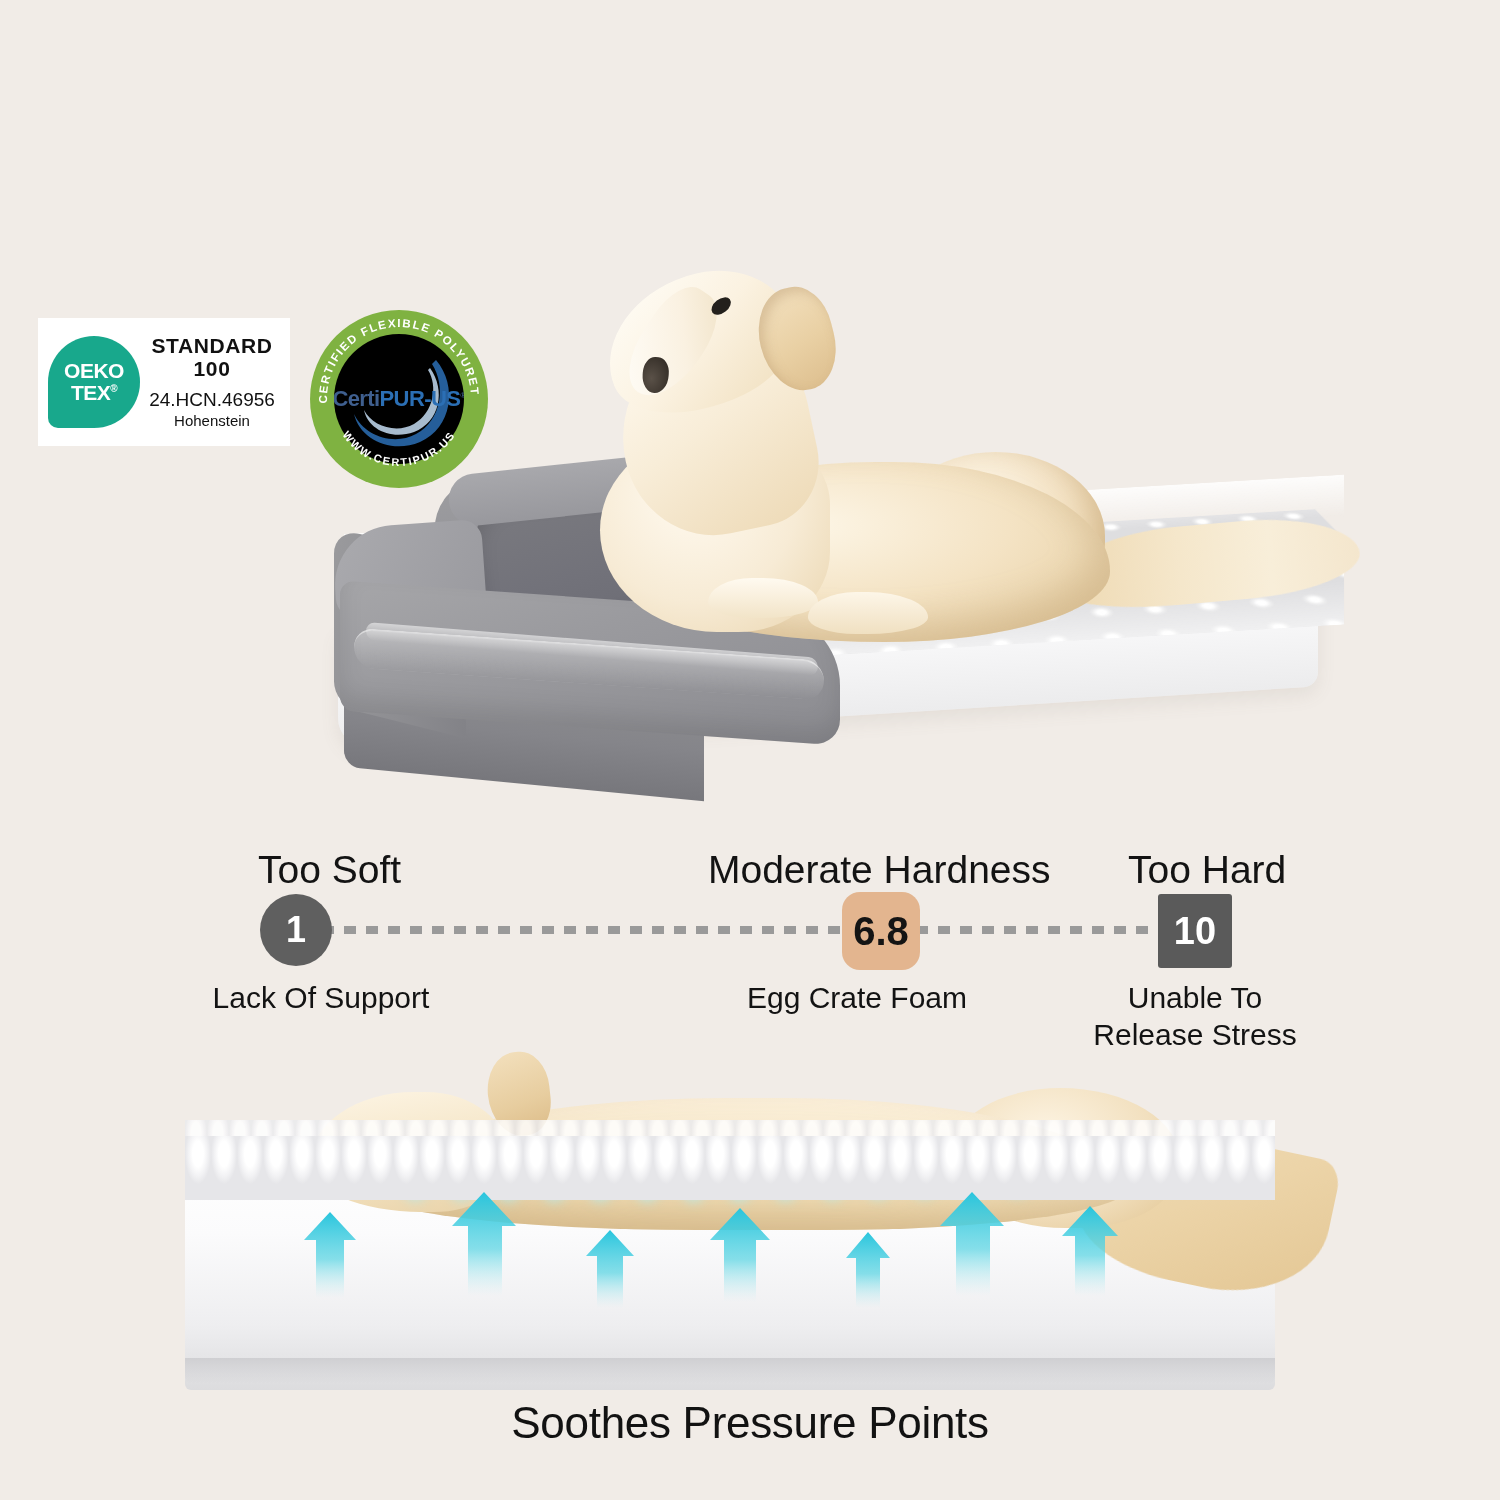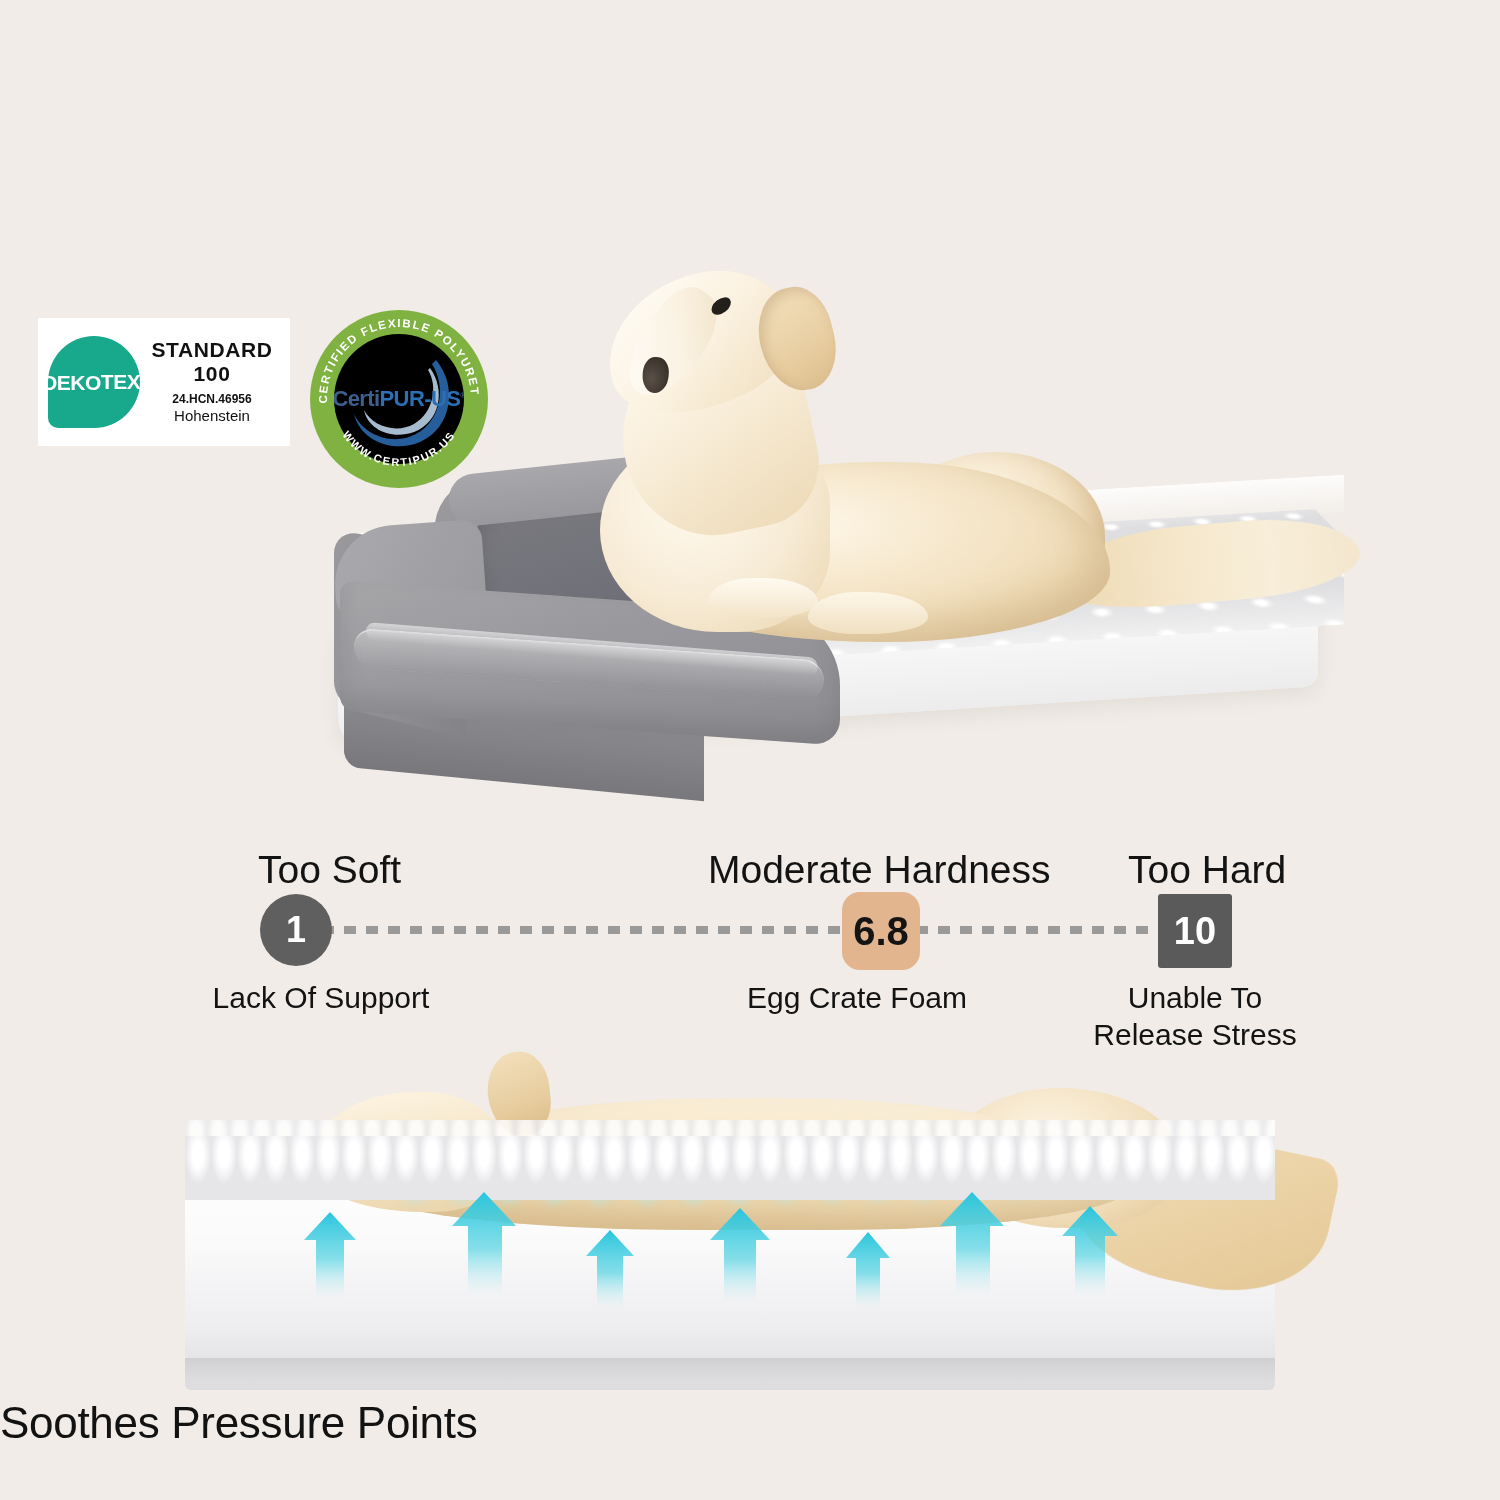--- a/index.html
+++ b/index.html
@@ -36,30 +36,30 @@
     padding: 0 10px;
   }
   .oeko-drop {
     position: relative;
     width: 92px; height: 92px;
     background: #16a085;
     background: #18a88c;
     border-radius: 50% 50% 50% 10px;
     transform: rotate(0deg);
     flex: 0 0 auto;
-    display: flex; flex-direction: row;
+    display: flex; flex-direction: column;
     align-items: center; justify-content: center;
     color: #fff;
   }
   .oeko-drop .t1 { font-size: 21px; font-weight: 700; letter-spacing: -0.5px; line-height: 1; }
   .oeko-drop .t2 { font-size: 21px; font-weight: 700; letter-spacing: -0.5px; line-height: 1.1; }
   .oeko-drop .t2 sup { font-size: 10px; vertical-align: super; }
   .oeko-txt { flex: 1; text-align: center; color: #111; padding-left: 4px; }
   .oeko-txt .std { font-size: 21px; font-weight: 700; letter-spacing: 0.6px; line-height: 1.12; }
-  .oeko-txt .num { font-size: 12px; margin-top: 7px; line-height: 1.25; font-weight: bold; }
+  .oeko-txt .num { font-size: 19px; margin-top: 7px; line-height: 1.25; }
   .oeko-txt .hoh { font-size: 15px; line-height: 1.25; }
 
   .certipur {
     position: absolute; top: 0; left: 272px;
     width: 178px; height: 178px;
     border-radius: 50%;
     background: #7fb241;
     display: flex; align-items: center; justify-content: center;
   }
   .certipur-inner {
@@ -367,21 +367,21 @@
     width: 15px; height: 34px;
     border-radius: 50%;
     background: #ffffff;
     box-shadow: 0 0 12px 5px rgba(170,235,245,.75);
   }
 
   .arrows { position: absolute; left: 0; top: 0; width: 1500px; height: 360px; }
 
   .caption {
     position: absolute; top: 1398px; left: 0; width: 1500px;
-    text-align: left; font-size: 44px; color: #121212; letter-spacing: -0.3px;
+    text-align: center; font-size: 44px; color: #121212; letter-spacing: -0.3px;
   }
 </style>
 </head>
 <body>
 
 <div class="headline">
 </div>
 
 <div class="badge-row">
 

